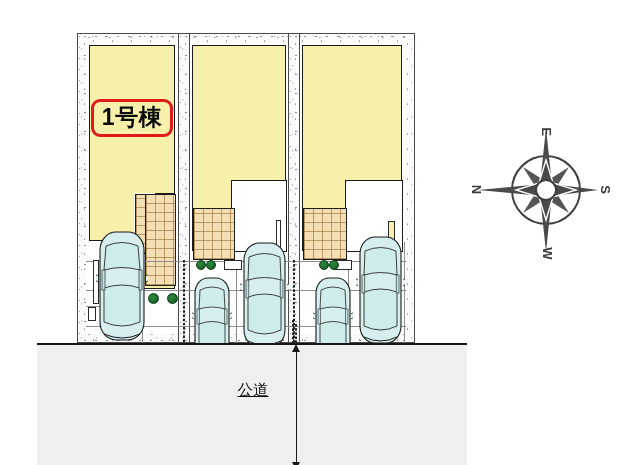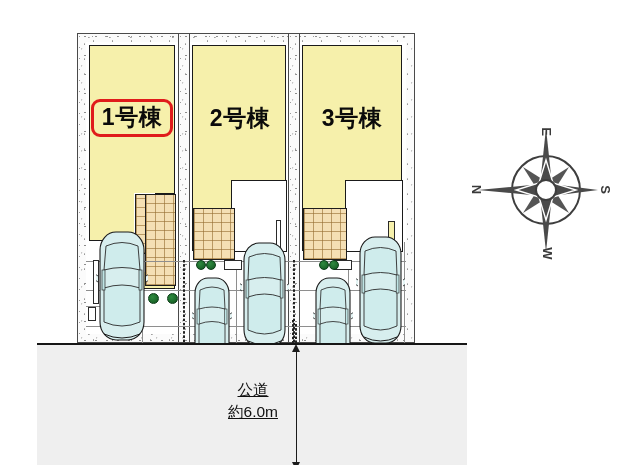--- a/index.html
+++ b/index.html
@@ -238,34 +238,25 @@
       <rect x="40.2" y="40" width="2.8" height="18" fill="#bfe4e4" stroke="#2a2a2a" stroke-width="0.65"></rect>
       <path d="M2 45 L-1 43 L-1 49 L2 51" fill="#e6f6f6" stroke="#1a1a1a" stroke-width="0.8"></path>
       <path d="M47 45 L50 43 L50 49 L47 51" fill="#e6f6f6" stroke="#1a1a1a" stroke-width="0.8"></path>
       <path d="M8 102 Q24.5 110 41 102" fill="none" stroke="#1a1a1a" stroke-width="1"></path>
     </svg>
   </div>
 
   <div class="abs plot-label label-hl" style="left:91px;top:71px;width:82px;">
     <span>1号棟</span>
   </div>
-  <div class="abs plot-label" style="left:199px;top:79px;width:82px;">
-    <span>2号棟</span>
-  </div>
-  <div class="abs plot-label" style="left:311px;top:79px;width:82px;">
-    <span>3号棟</span>
-  </div>
 
   <div class="abs road" style="left:37px;top:315px;width:430px;height:128px;"></div>
 
   <div class="road-text" style="left:198px;top:352px;width:110px;">
     <span>公道</span>
-  </div>
-  <div class="road-text" style="left:198px;top:374px;width:110px;">
-    <span>約6.0m</span>
   </div>
 
   <div class="dim-line" style="left:295.5px;top:318px;height:122px;"></div>
   <div class="dim-arrow up" style="left:292px;top:316px;"></div>
   <div class="dim-arrow down" style="left:292px;top:434px;"></div>
 
   <div class="abs dotline" style="left:295px;top:296px;height:20px;"></div>
 
   <div id="compass" style="left:470px;top:95px;width:140px;height:135px;">
     <svg viewBox="0 0 140 135" xmlns="http://www.w3.org/2000/svg">

